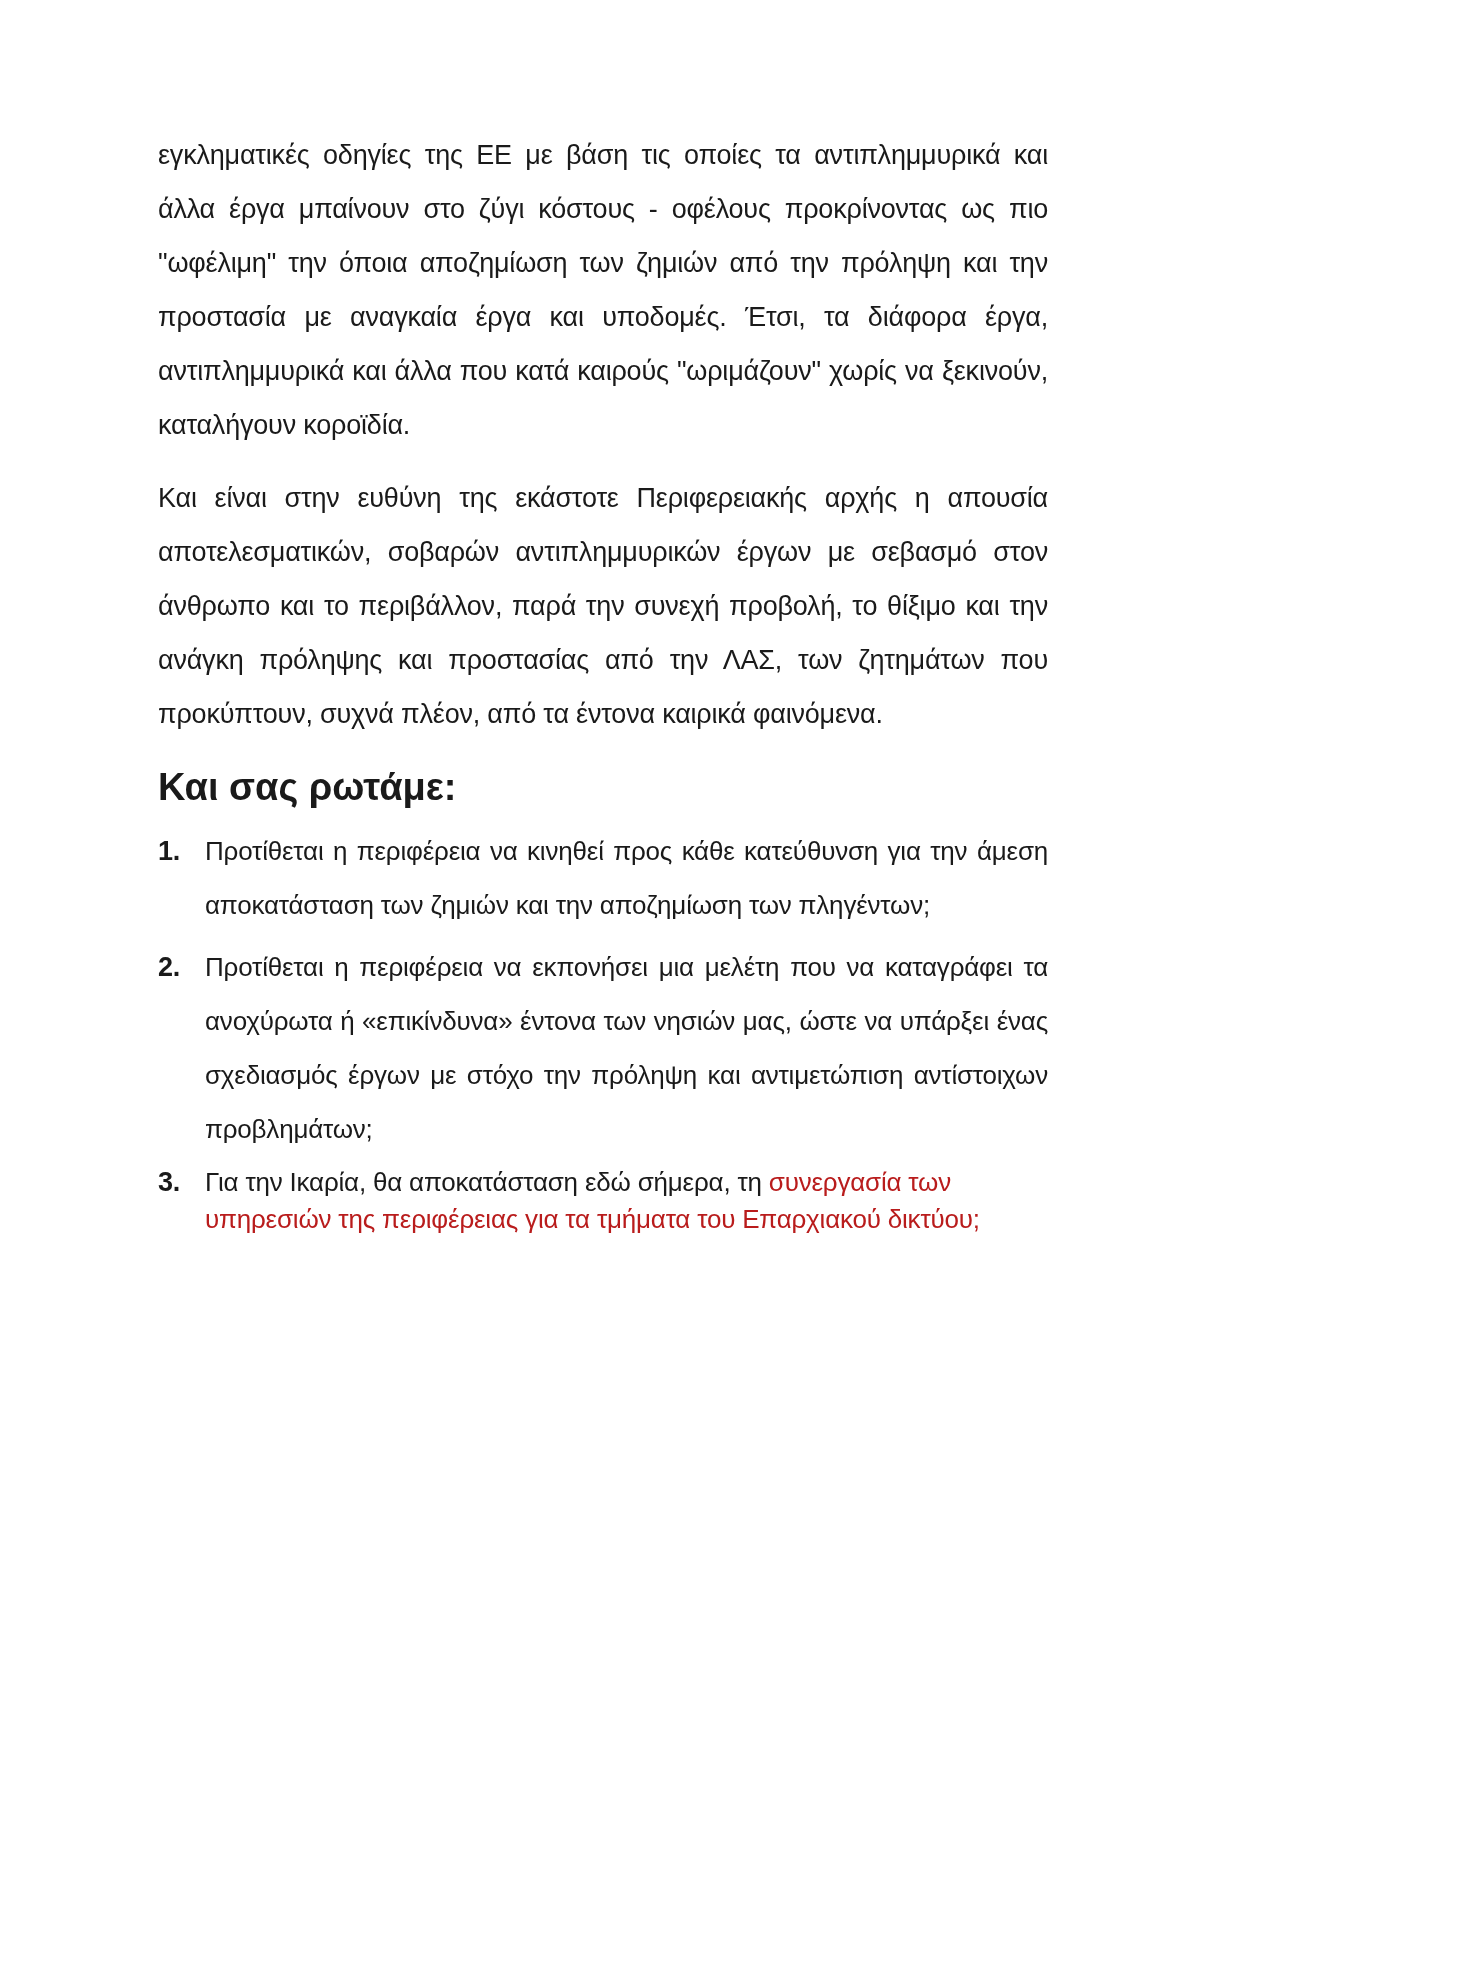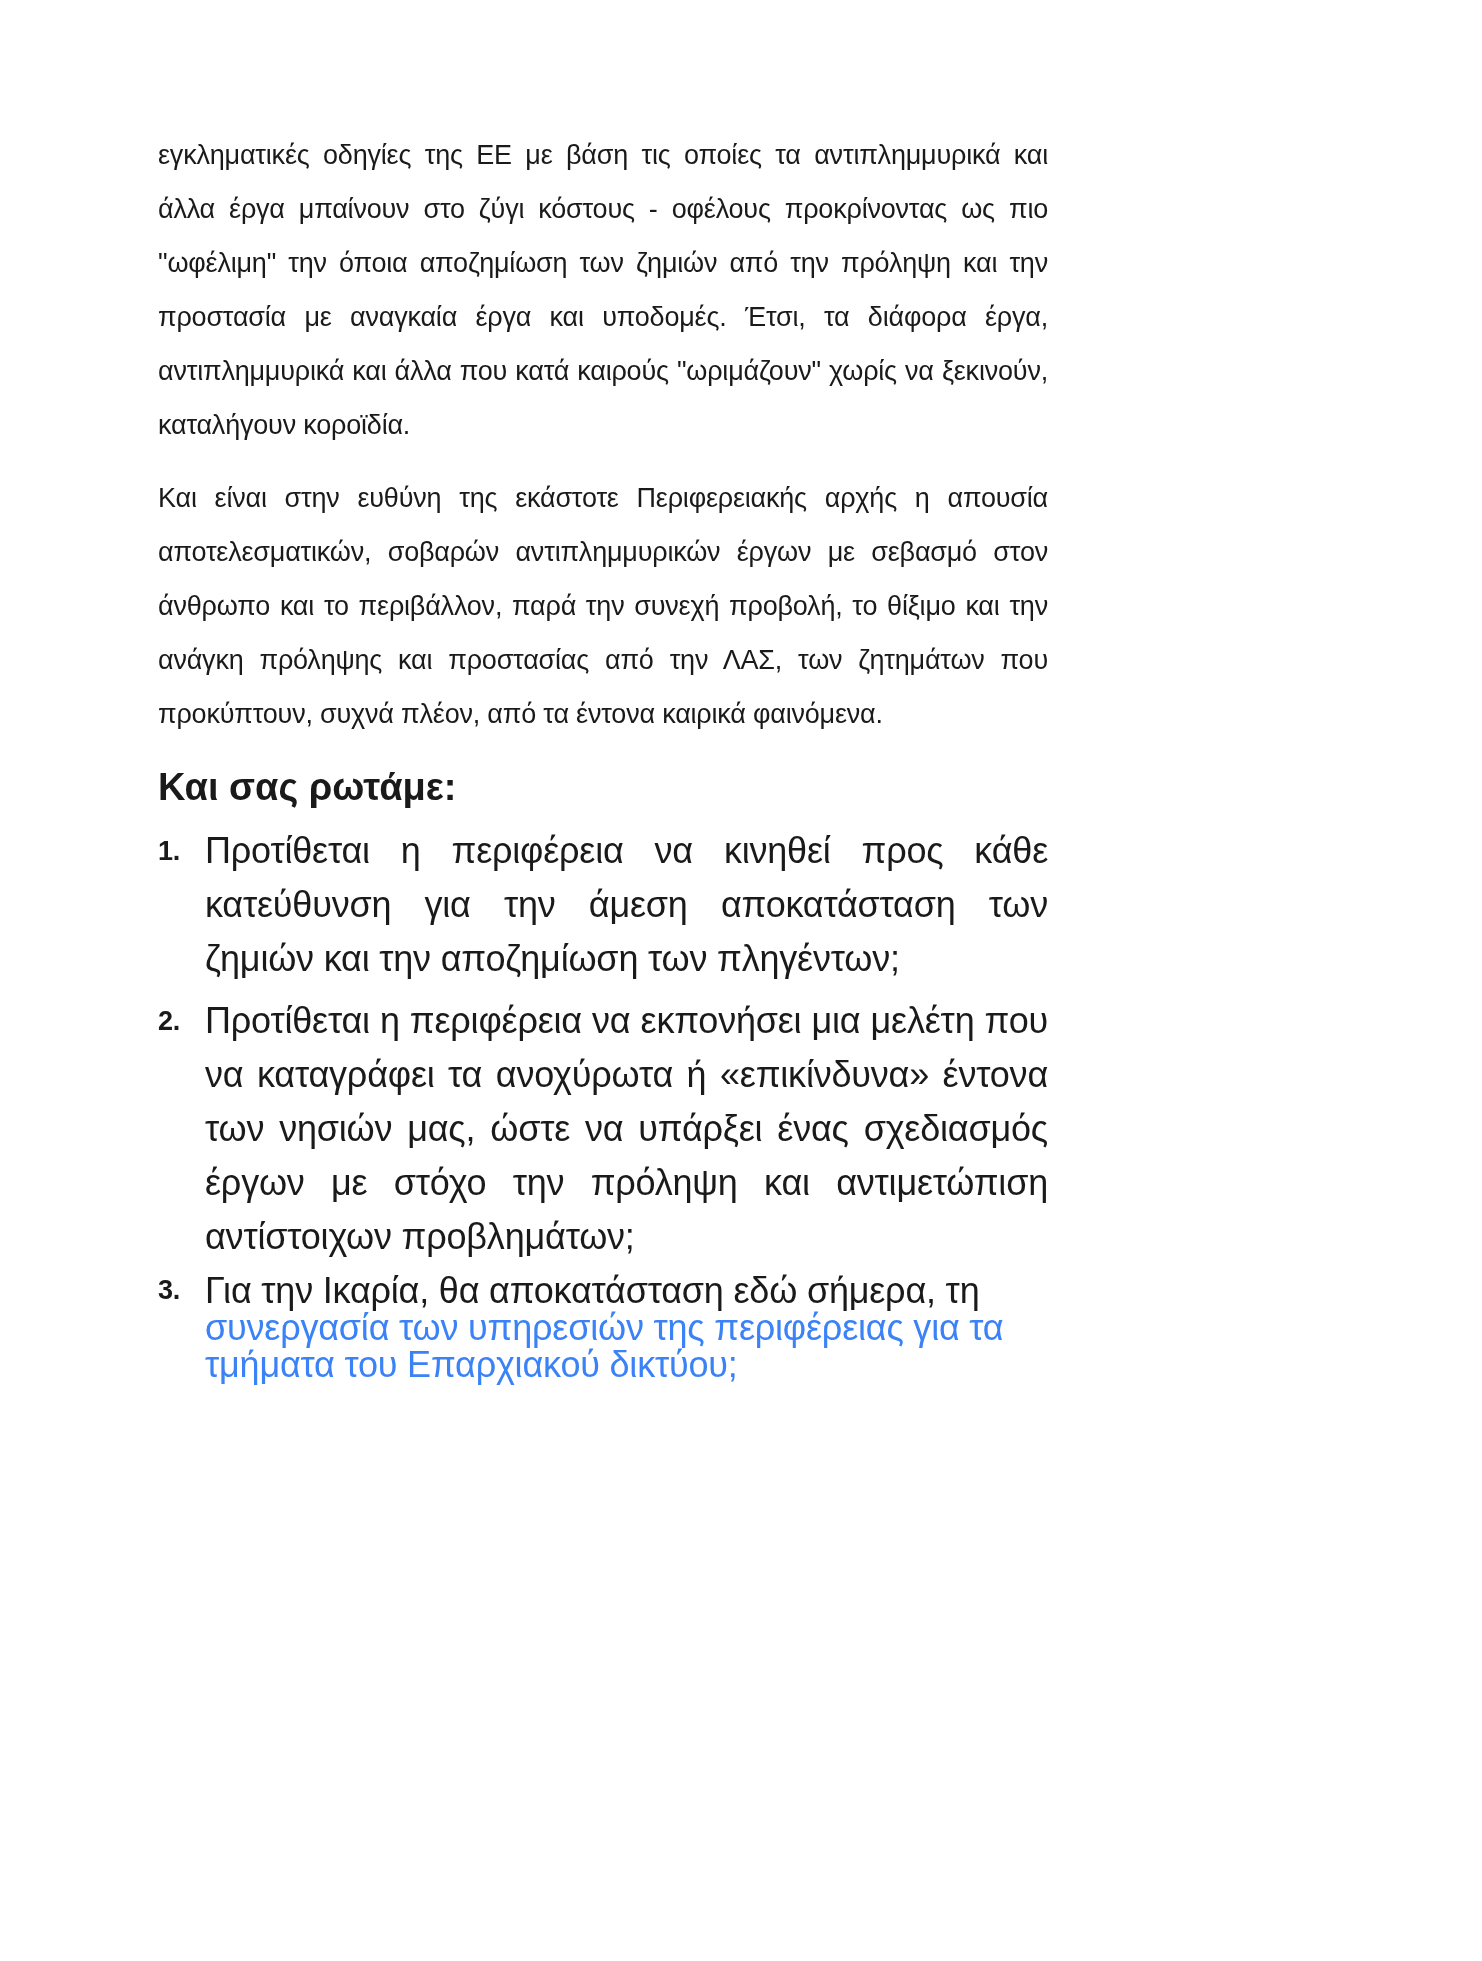--- a/index.html
+++ b/index.html
@@ -52,32 +52,32 @@
     font-size: 27px;
     line-height: 54px;
     font-weight: bold;
     letter-spacing: -0.2px;
   }
   .qgap {
     flex: 0 0 17px;
   }
   .qtext {
     flex: 1 1 auto;
-    font-size: 36px;
+    font-size: 26px;
     line-height: 54px;
     text-align: justify;
     letter-spacing: -0.2px;
   }
   .qitem.single .qnum,
   .qitem.single .qtext {
     line-height: 37px;
     text-align: left;
   }
   .highlighted {
-    color: #3b82f6;
+    color: #b91c1c;
   }
 </style>
 </head>
 <body>
 
 <div class="page">
   <div class="content">
 
     <p class="body-par">εγκληματικές οδηγίες της ΕΕ με βάση τις οποίες τα αντιπλημμυρικά και άλλα έργα μπαίνουν στο ζύγι κόστους - οφέλους προκρίνοντας ως πιο "ωφέλιμη" την όποια αποζημίωση των ζημιών από την πρόληψη και την προστασία με αναγκαία έργα και υποδομές. Έτσι, τα διάφορα έργα, αντιπλημμυρικά και άλλα που κατά καιρούς "ωριμάζουν" χωρίς να ξεκινούν, καταλήγουν κοροϊδία.</p>
 

